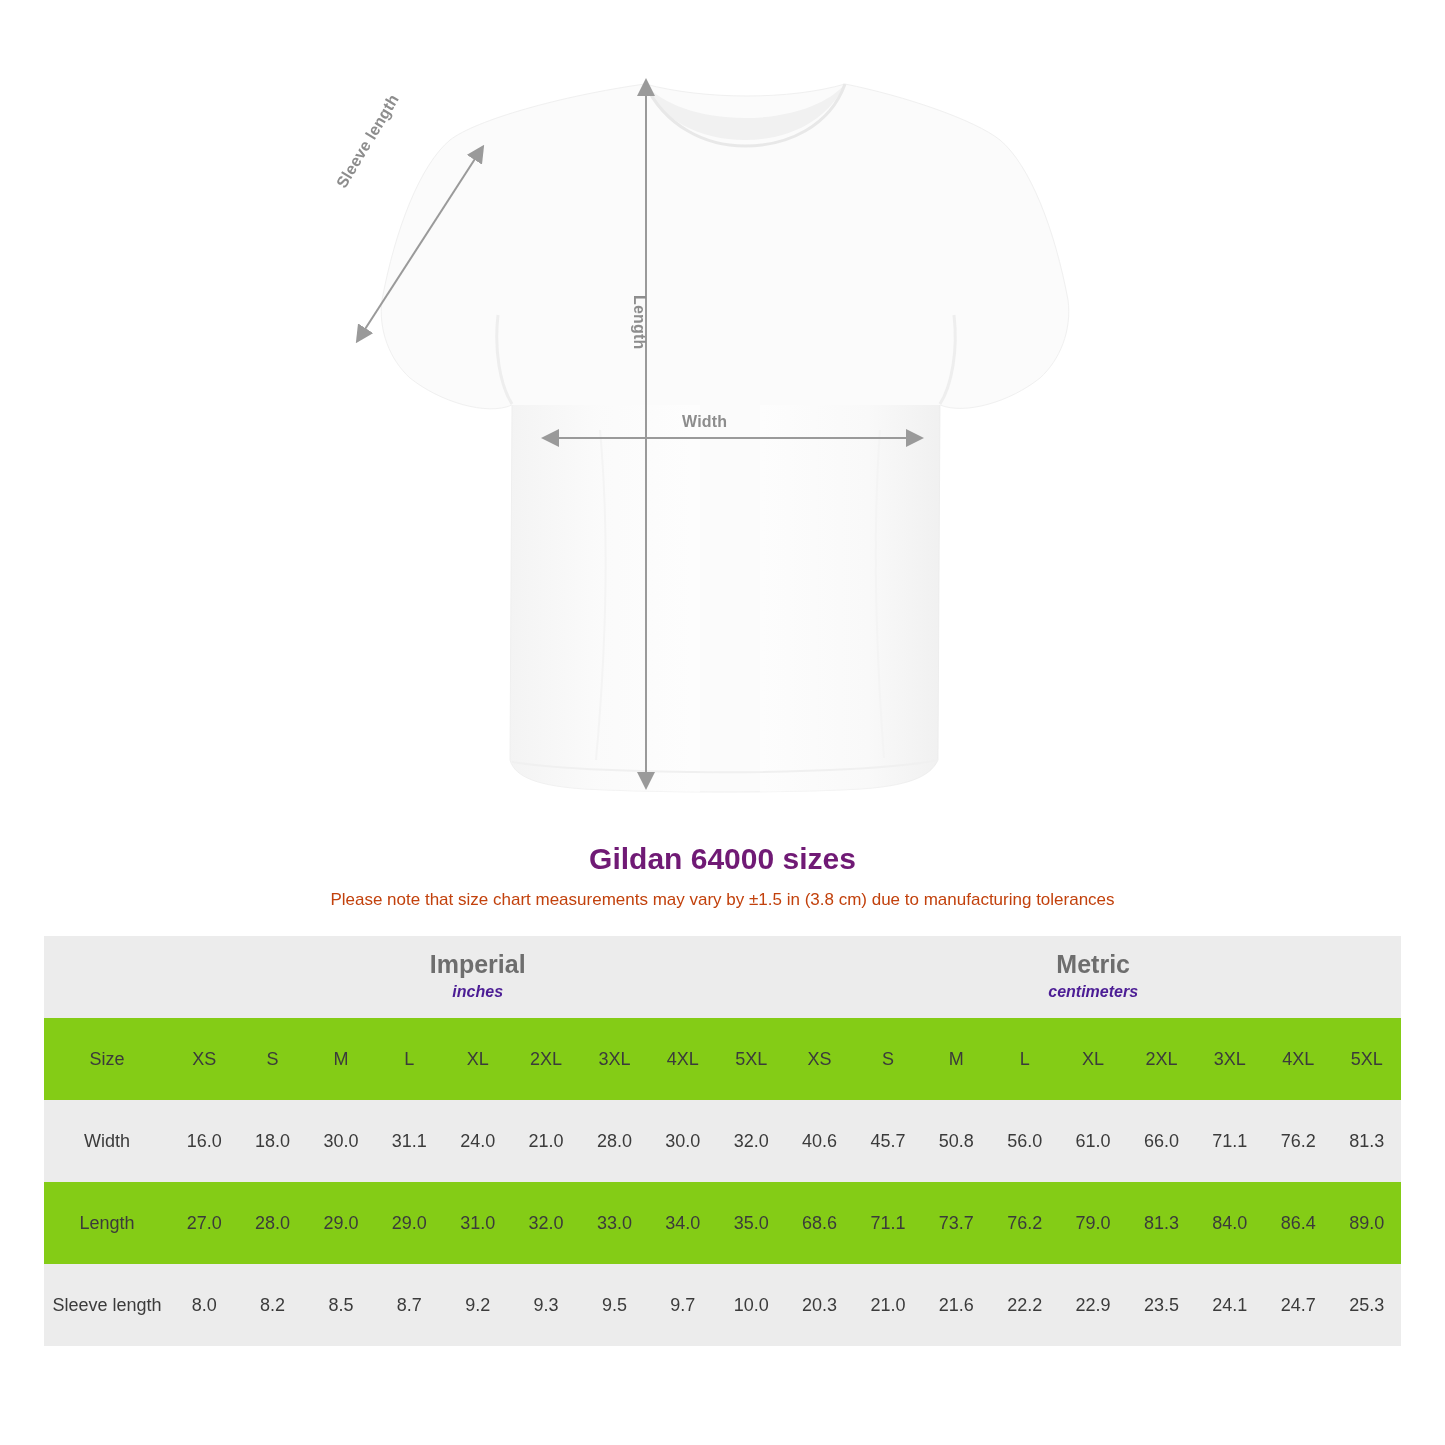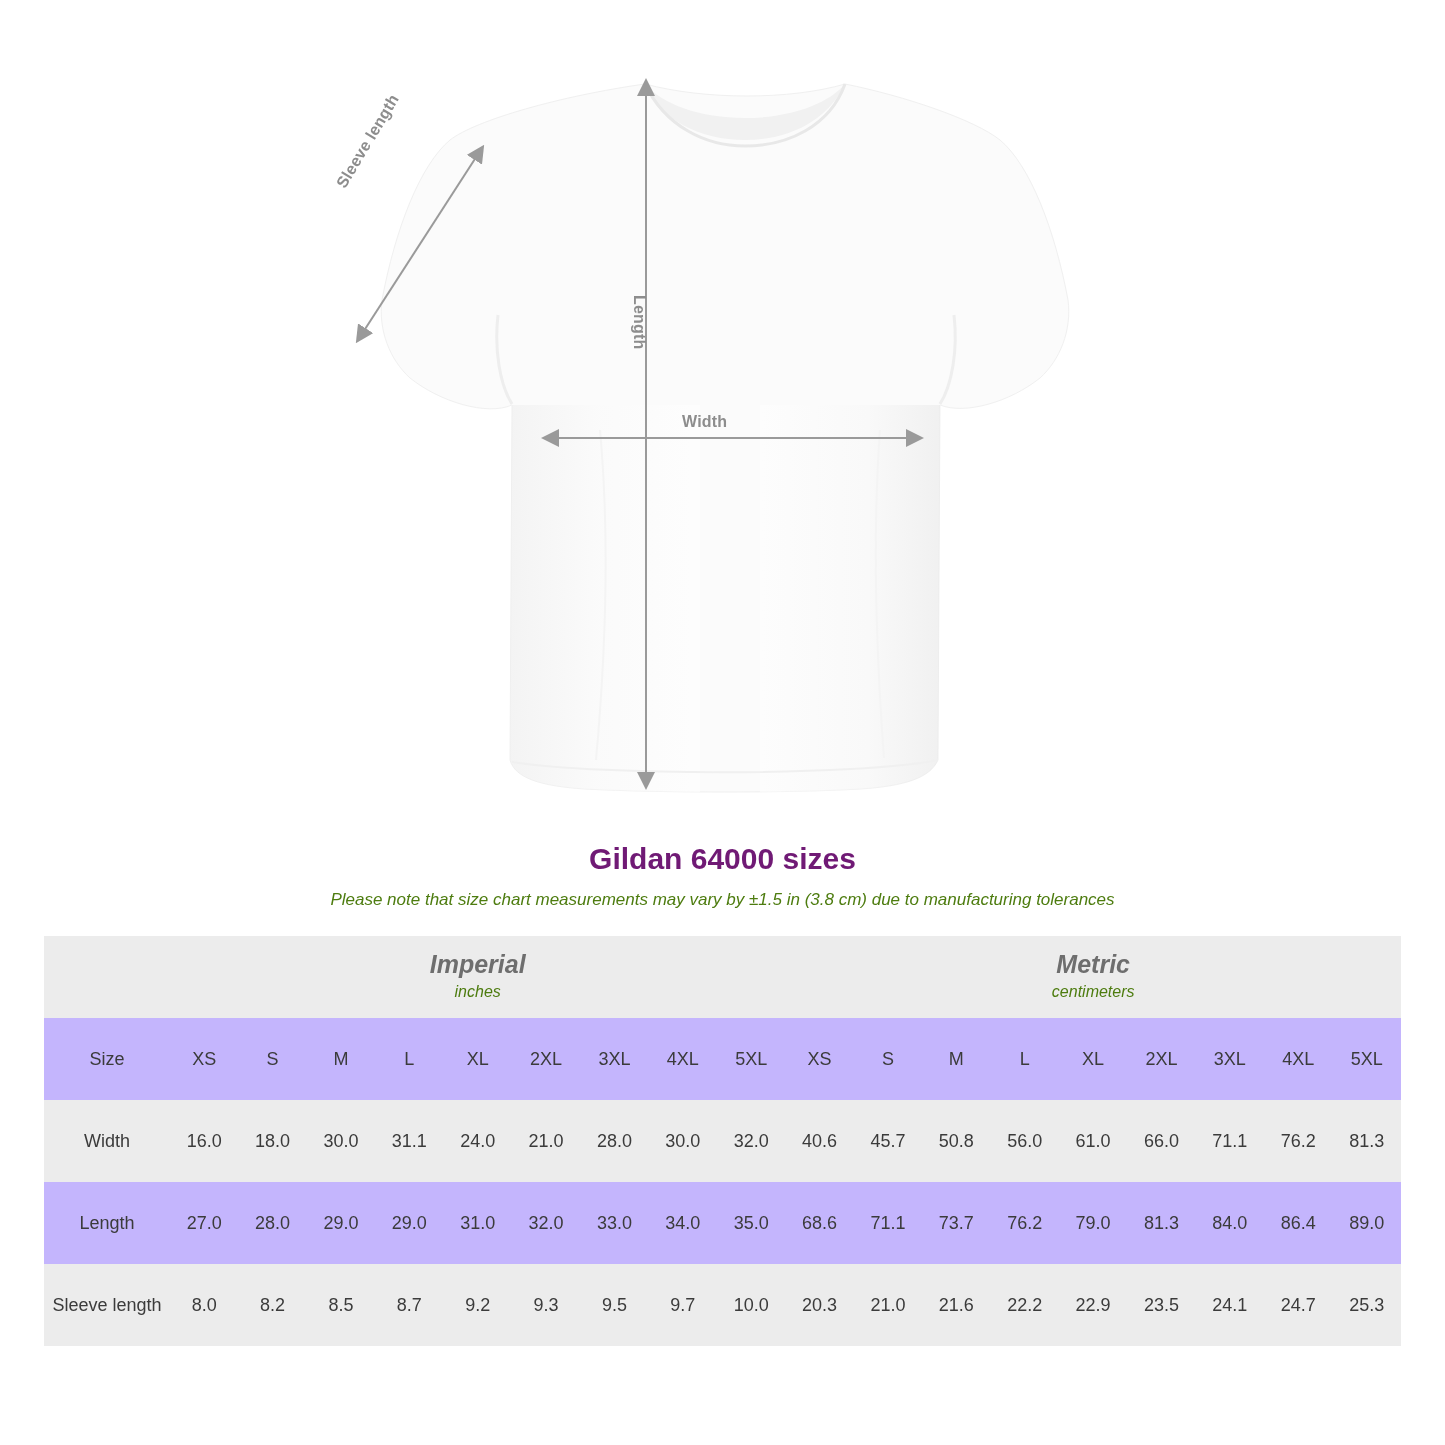--- a/index.html
+++ b/index.html
@@ -62,22 +62,21 @@
     margin-top: 22px;
   }
   .chart-title {
     font-size: 30px;
     font-weight: bold;
     color: #701a75;
     margin: 0 0 14px 0;
   }
   .chart-note {
     font-size: 17px;
-    font-style: italic;
-    color: #4d7c0f;
+    color: #c2410c;
     margin: 0;
   }
 
   
   .table-wrap {
     margin-top: 26px;
     padding: 0 44px;
     box-sizing: border-box;
   }
   table.size-table {
@@ -95,34 +94,33 @@
     padding: 0;
     height: 82px;
     border: none;
   }
   .unit-head td {
     height: 110px;
     background: #ececec;
   }
   .unit-title {
     font-size: 25px;
-    font-style: italic;
     font-weight: bold;
     color: #6e6e6e;
     line-height: 1.15;
     text-align: center;
   }
   .unit-sub {
     font-size: 16px;
     font-style: italic;
-    color: #4d7c0f;
-    font-weight: normal;
+    color: #4c1d95;
+    font-weight: bold;
     line-height: 1.6;
   }
-  .row-odd td { background: #c4b5fd; }
+  .row-odd td { background: #84cc16; }
   .row-even td { background: #ececec; }
   .rowhead {
     font-weight: bold;
     color: #3b3b3b;
     font-size: 18px;
   }
   .col-label { width: 126px; }
   td.sz { font-weight: bold; font-size: 18px; }
 </style>
 </head>

